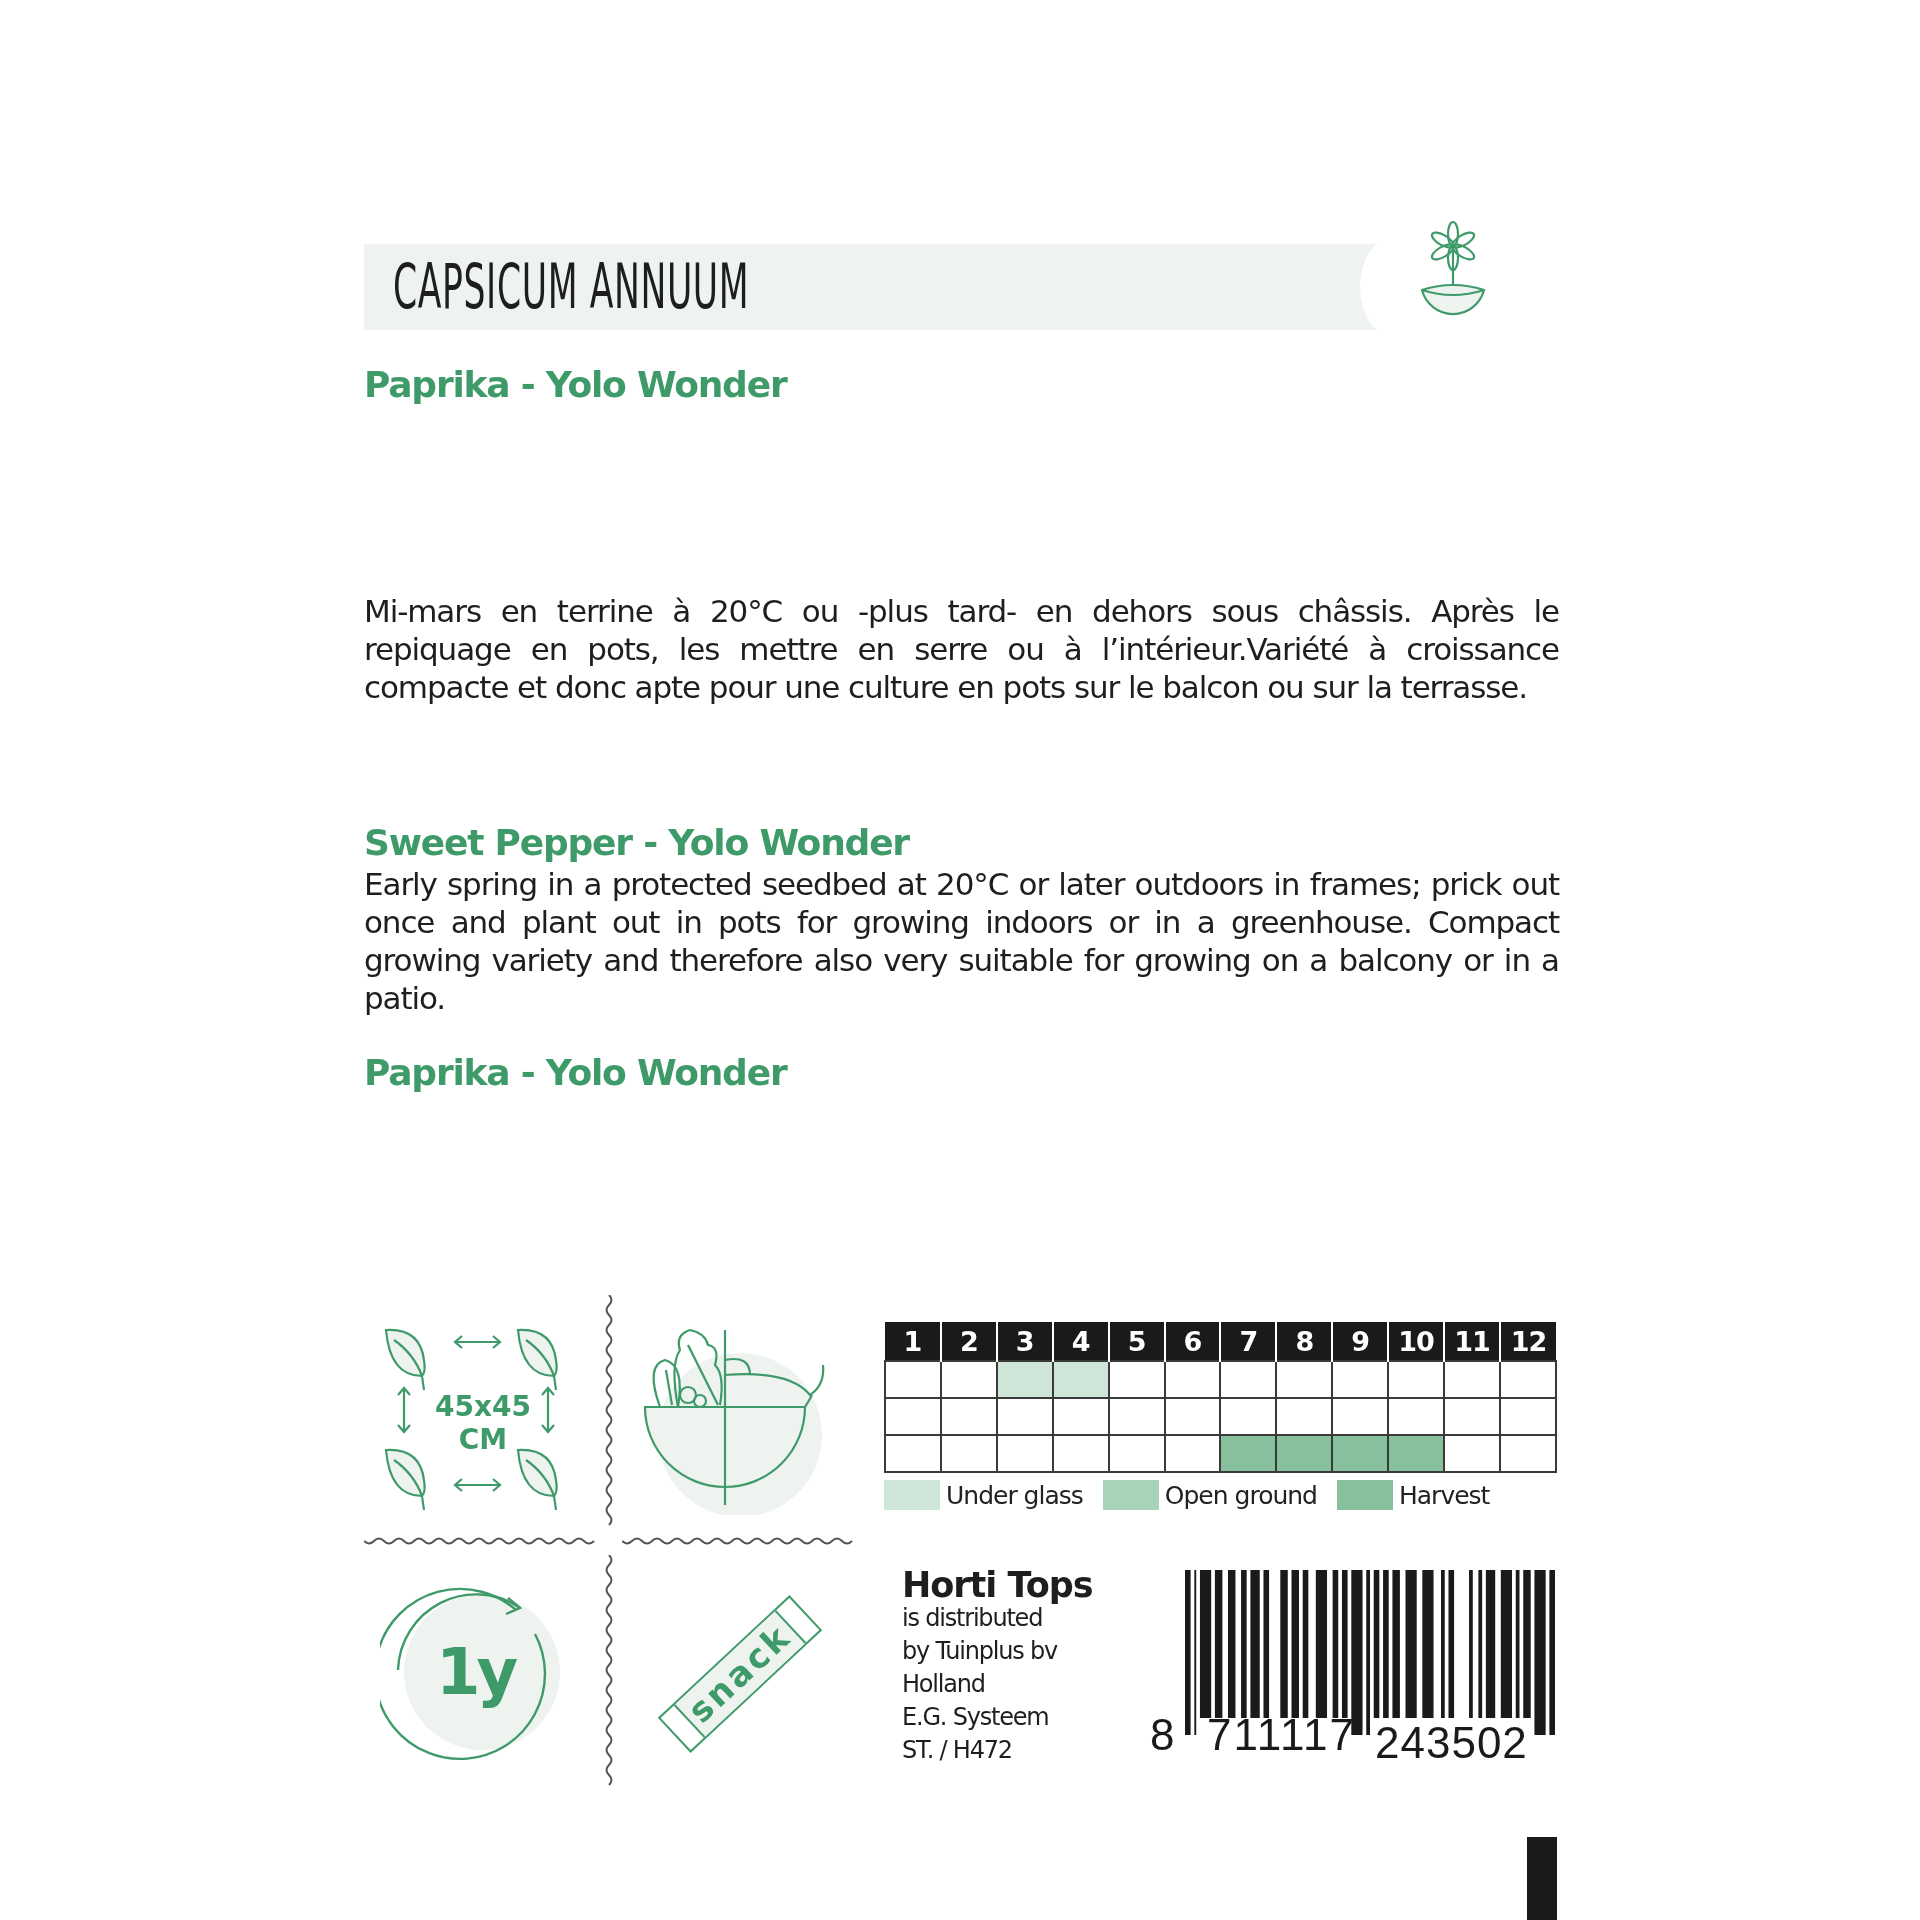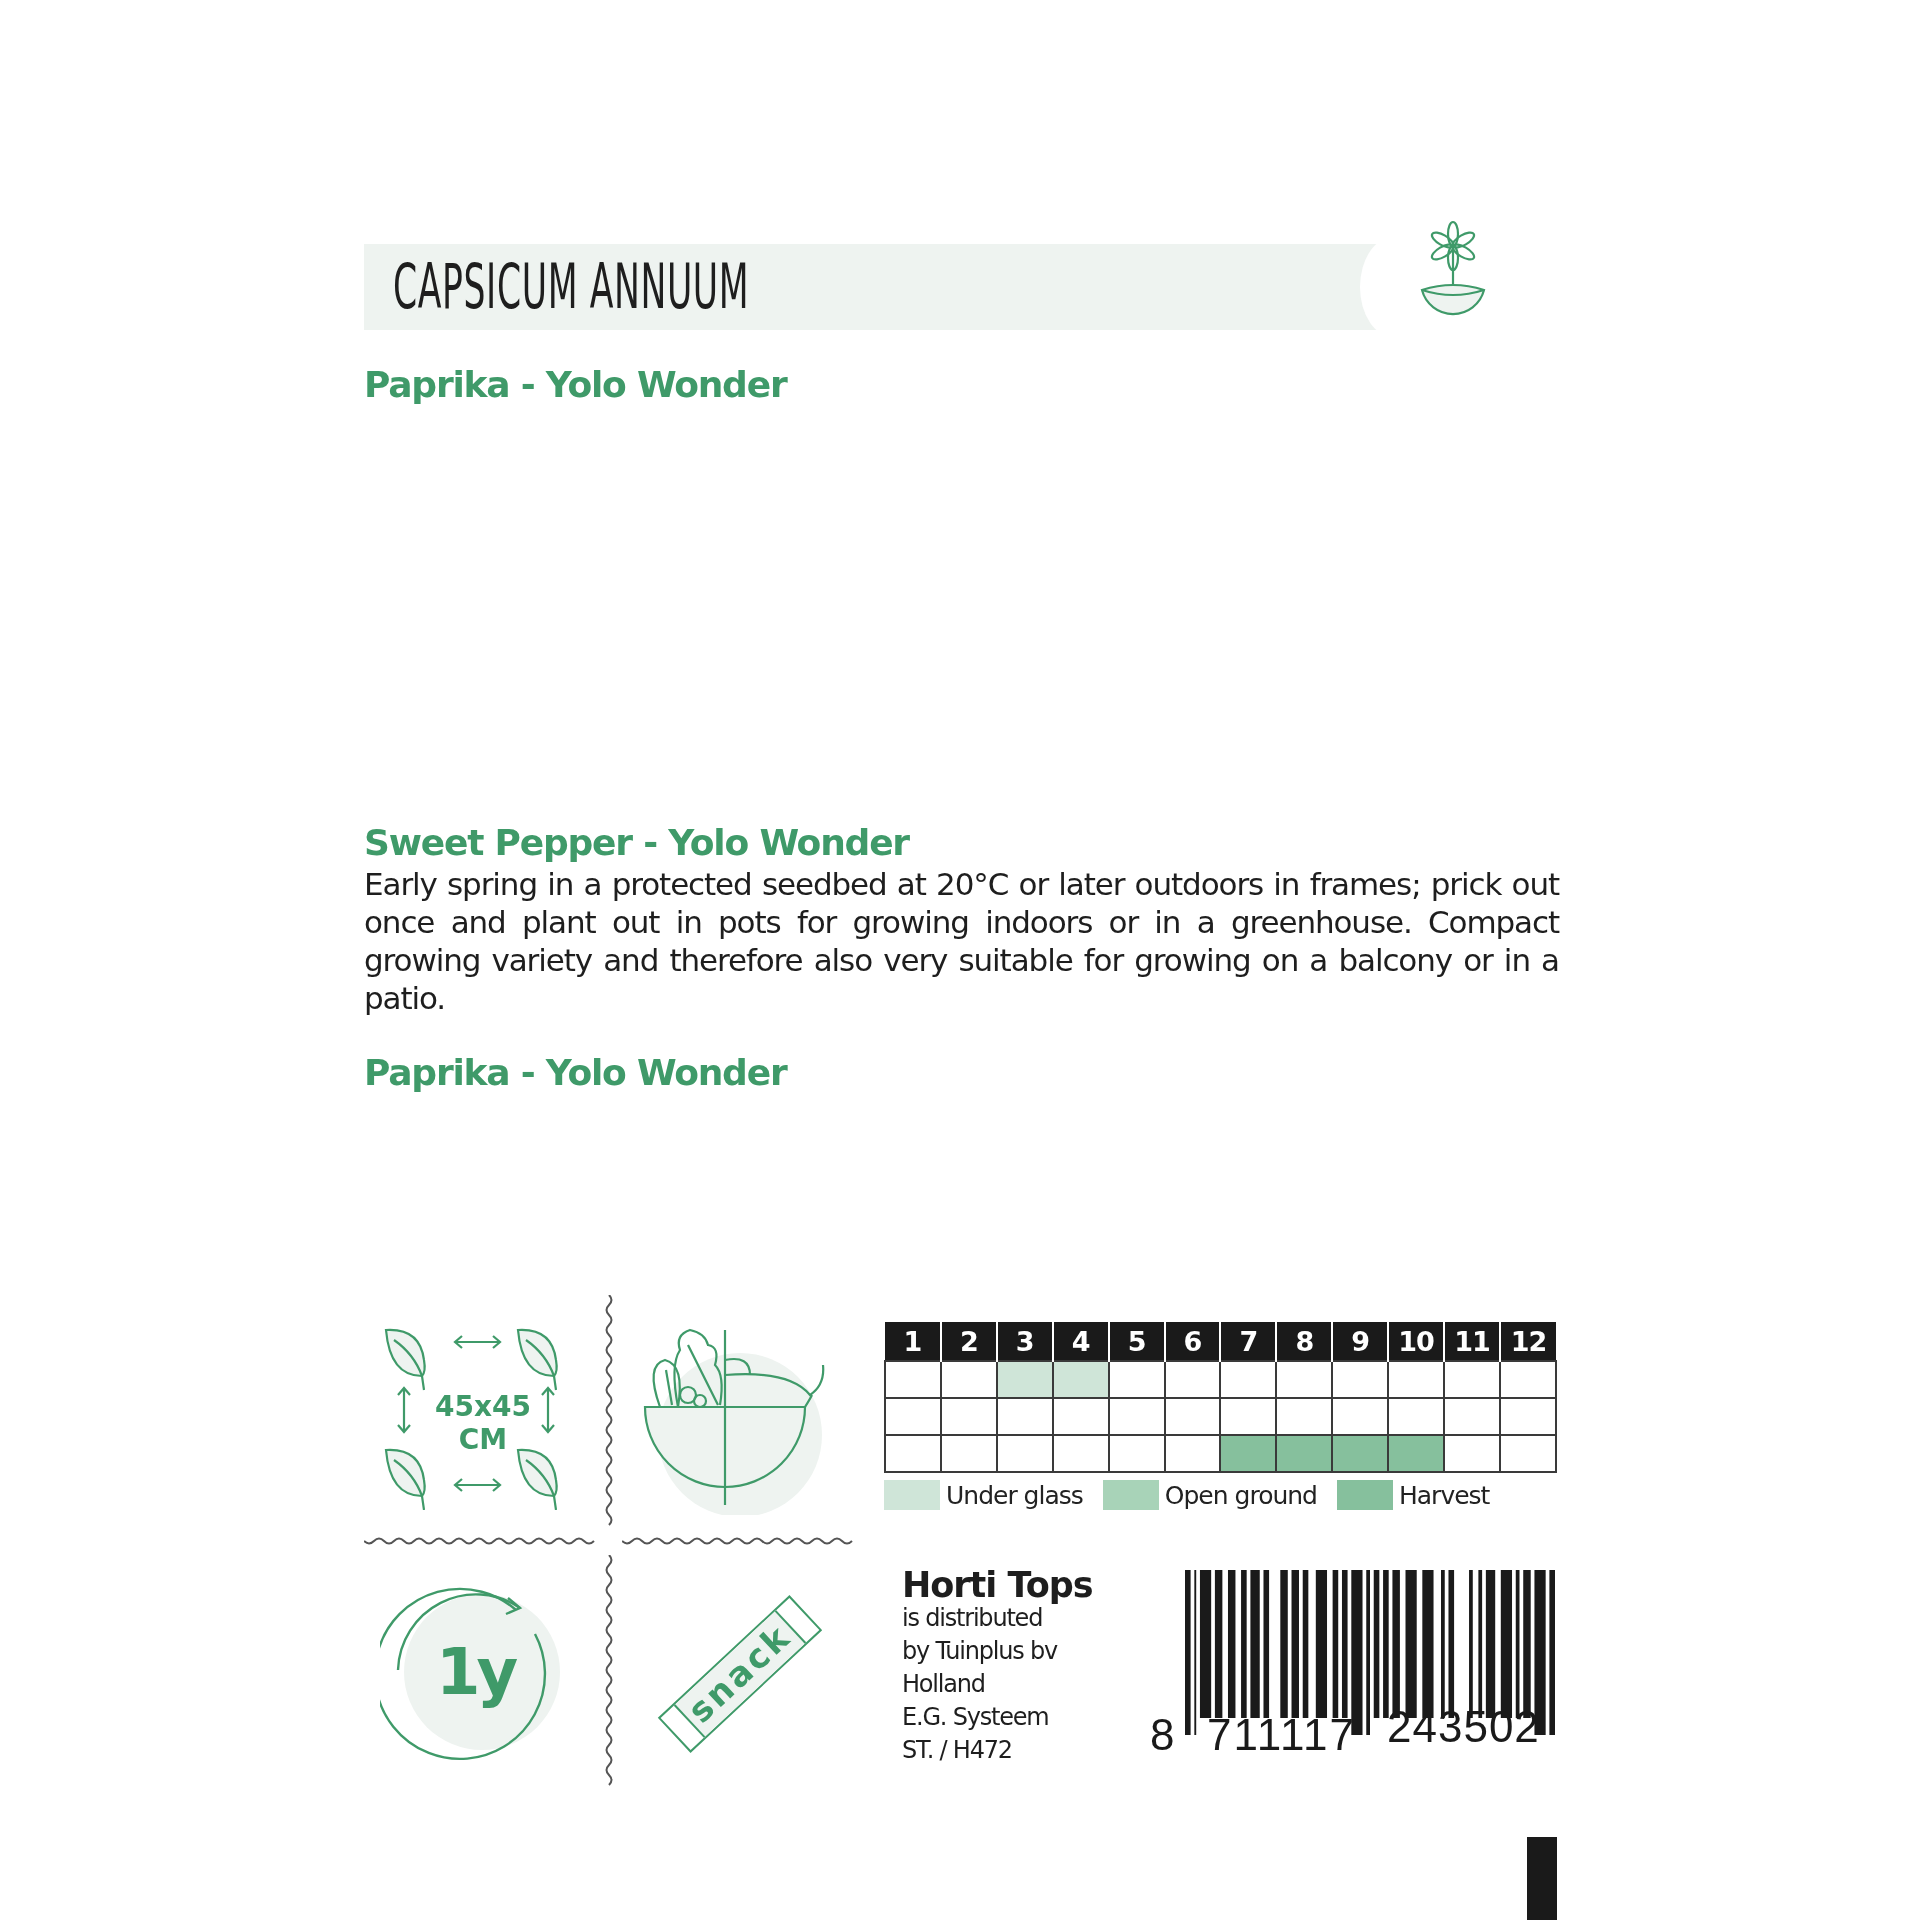--- a/index.html
+++ b/index.html
@@ -73,20 +73,21 @@
     <line x1="45" y1="30" x2="45" y2="72"></line>
     <path d="M14 72 Q45 62 76 72 A32 32 0 0 1 14 72 Z" fill="#eef3f0"></path>
     <path d="M14 72 Q45 82 76 72"></path>
   </g>
 </svg>
 
 <div class="section" style="top:363px;">
   <h2>Paprika - Yolo Wonder</h2>
 </div>
 <div class="section" style="top:592px;">
+  <p>Mi-mars en terrine à 20°C ou -plus tard- en dehors sous châssis. Après le repiquage en pots, les mettre en serre ou à l’intérieur.Variété à croissance compacte et donc apte pour une culture en pots sur le  balcon ou sur la terrasse.</p>
 </div>
 <div class="section" style="top:821px;">
   <h2>Sweet Pepper - Yolo Wonder</h2>
   <p>Early spring in a protected seedbed at 20°C or later outdoors in frames; prick out once and plant out in pots for growing indoors or in a greenhouse. Compact growing variety and therefore also very suitable for growing on a balcony or in a patio.</p>
 </div>
 <div class="section" style="top:1051px;">
   <h2>Paprika - Yolo Wonder</h2>
 </div>
 
 <svg class="abs wavy-v" style="left:603px; top:1295px; height:232px;" viewBox="0 0 12 232">
@@ -283,16 +284,16 @@
       <rect x="157" y="0" width="2" height="148" fill="#1a1a1a"></rect>
       <rect x="161" y="0" width="5" height="148" fill="#1a1a1a"></rect>
       <rect x="169" y="0" width="6" height="148" fill="#1a1a1a"></rect>
       <rect x="177" y="0" width="2" height="148" fill="#1a1a1a"></rect>
       <rect x="181" y="0" width="4" height="148" fill="#1a1a1a"></rect>
       <rect x="187" y="0" width="6" height="165" fill="#1a1a1a"></rect>
       <rect x="195" y="0" width="3" height="165" fill="#1a1a1a"></rect>
     </svg>
   <span class="barcode-digits" style="left:-35px; top:140px;">8</span>
   <span class="barcode-digits" style="left:22px; top:140px; letter-spacing:2px;">711117</span>
-  <span class="barcode-digits" style="left:190px; top:132px; letter-spacing:1px;margin-left:12px;">243502</span>
+  <span class="barcode-digits" style="left:190px; top:148px; letter-spacing:1px;">243502</span>
 </div>
 
 <div class="abs edge-bar"></div>
 
 </body></html>

